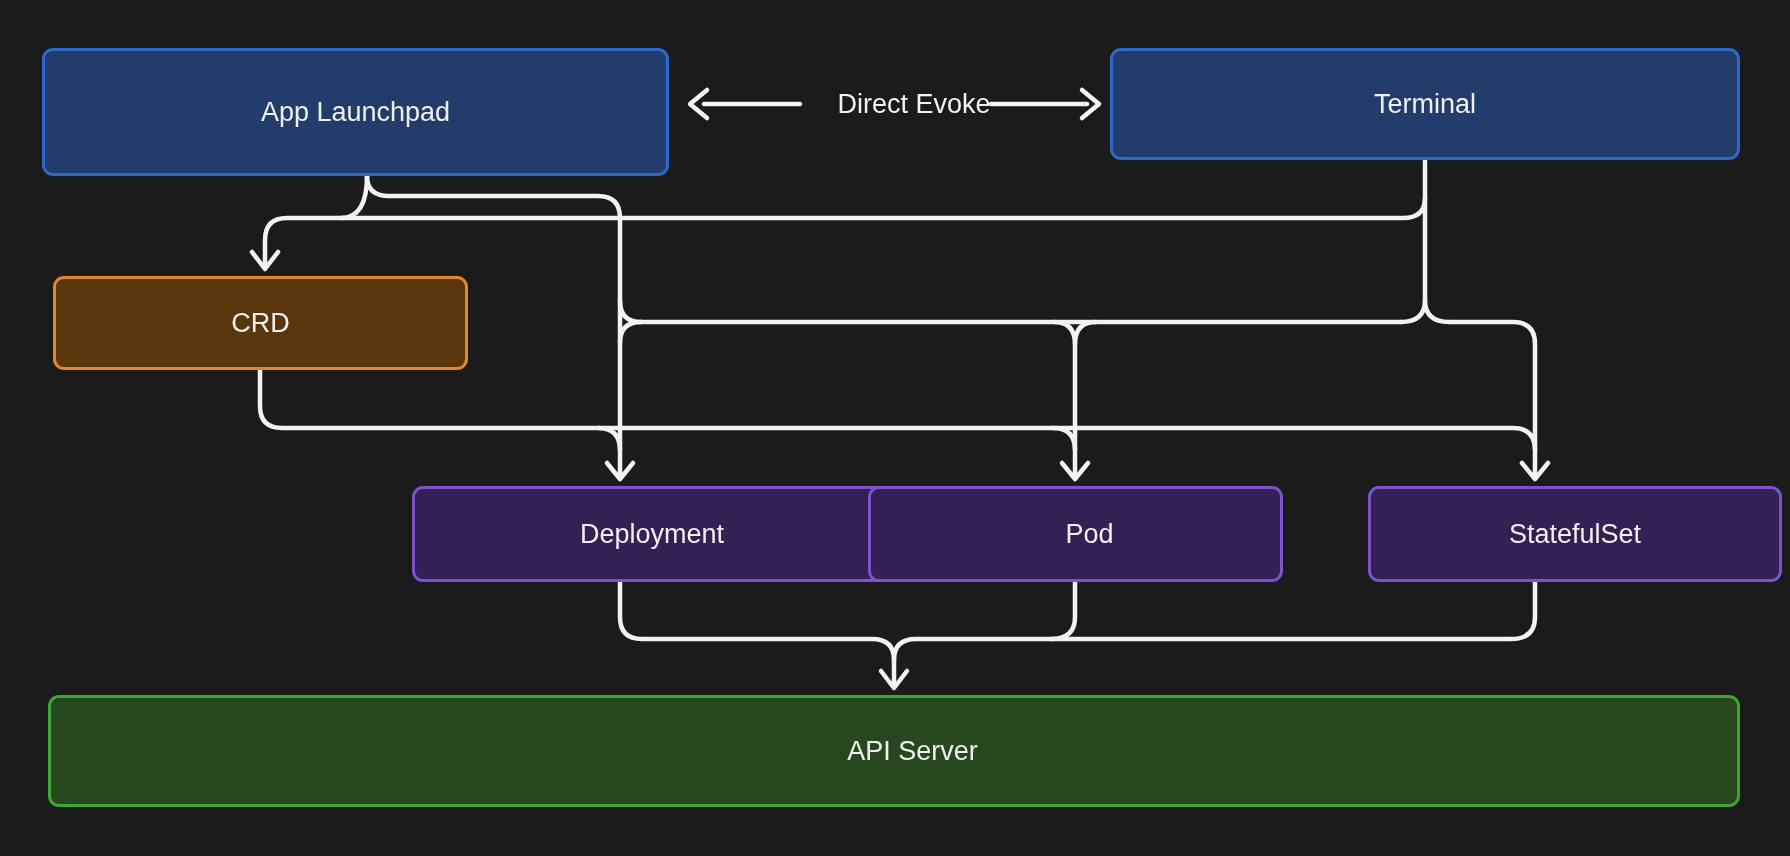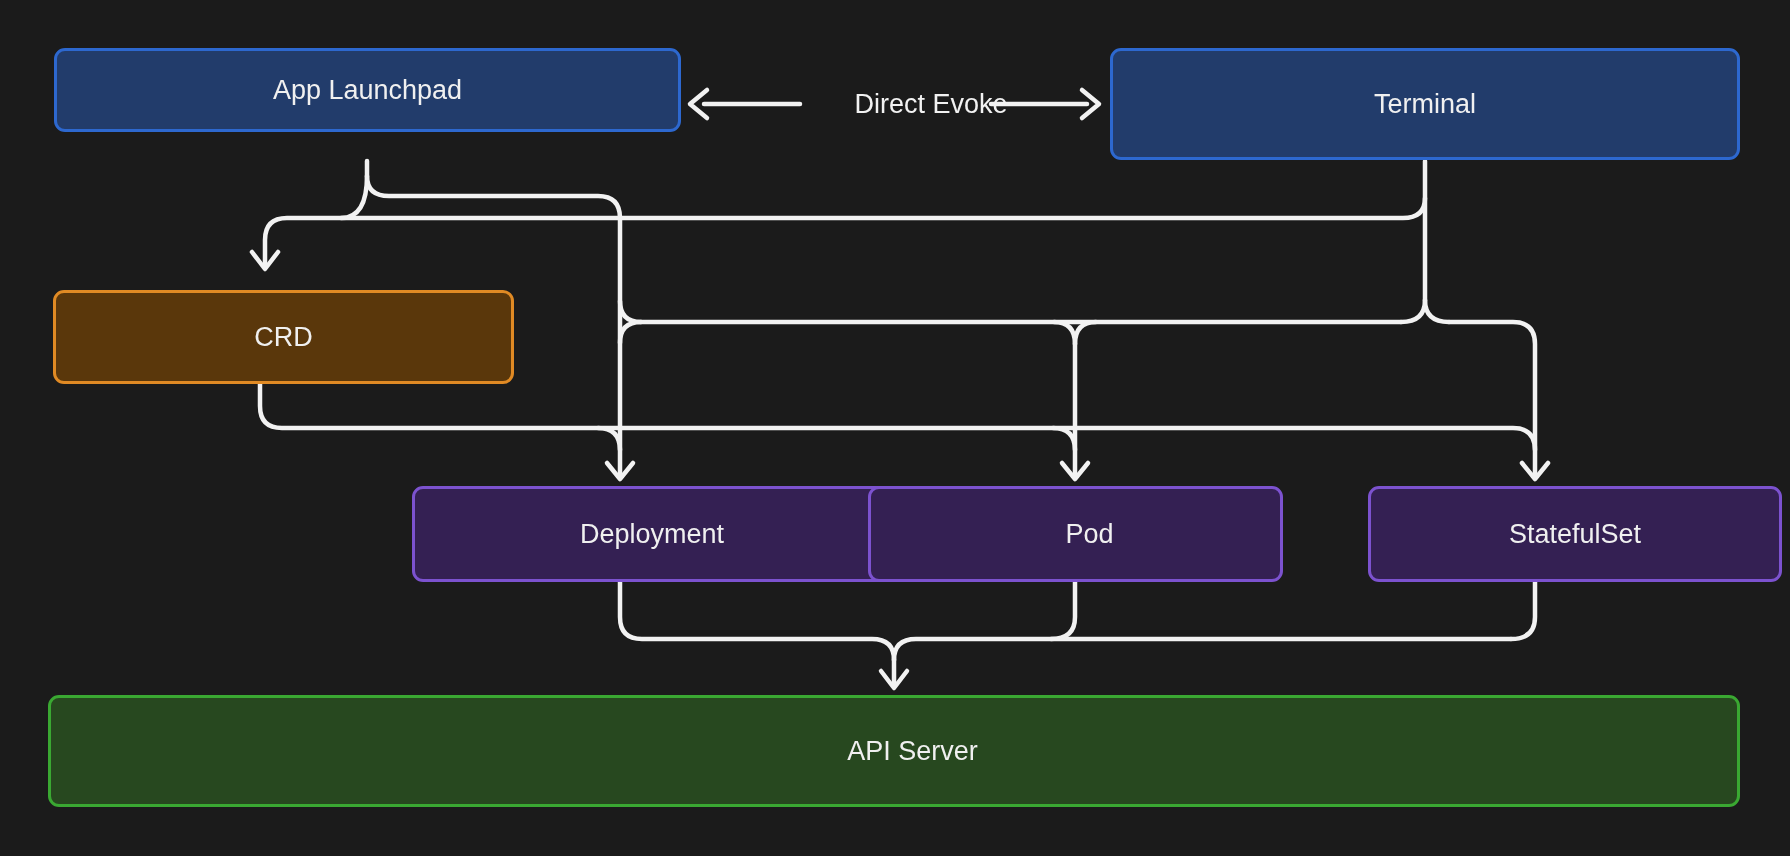--- a/index.html
+++ b/index.html
@@ -25,30 +25,30 @@
     display: flex;
     align-items: center;
     justify-content: center;
     border: 3.5px solid;
     border-radius: 11px;
     color: #f0f0f0;
     font-size: 27px;
     box-sizing: border-box;
   }
   .node span { display: block; }
-  #node-app-launchpad { left: 54px;   top: 48px;  width: 627px;  height: 84px; }
+  #node-app-launchpad { left: 42px;   top: 48px;  width: 627px;  height: 128px; }
   #node-terminal      { left: 1110px; top: 48px;  width: 630px;  height: 112px; }
-  #node-crd           { left: 53px;   top: 276px; width: 461px;  height: 94px; margin-top: 14px;  }
+  #node-crd           { left: 53px;   top: 276px; width: 415px;  height: 94px;  }
   #node-deployment    { left: 412px;  top: 486px; width: 480px;  height: 96px;  }
   #node-pod           { left: 868px;  top: 486px; width: 415px;  height: 96px; padding-left: 28px;  }
   #node-statefulset   { left: 1328px; top: 486px; width: 414px;  height: 96px; margin-left: 40px;  }
   #node-api-server    { left: 48px;   top: 695px; width: 1692px; height: 112px; }
   .edge-label {
     position: absolute;
-    left: 781px;
+    left: 764px;
     top: 87px;
     width: 300px;
     height: 34px;
     line-height: 34px;
     text-align: center;
     color: #f2f2f2;
     font-size: 27px;
   }
 </style>
 </head>

